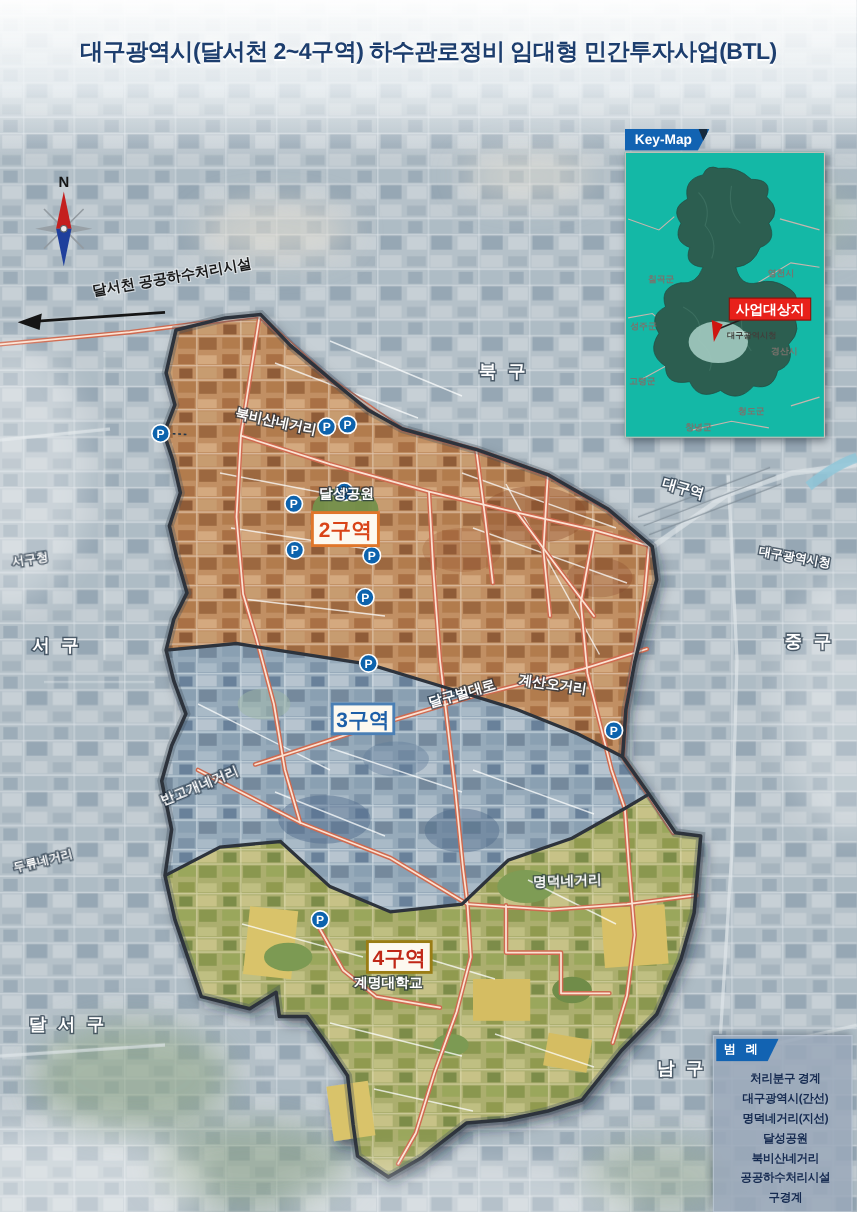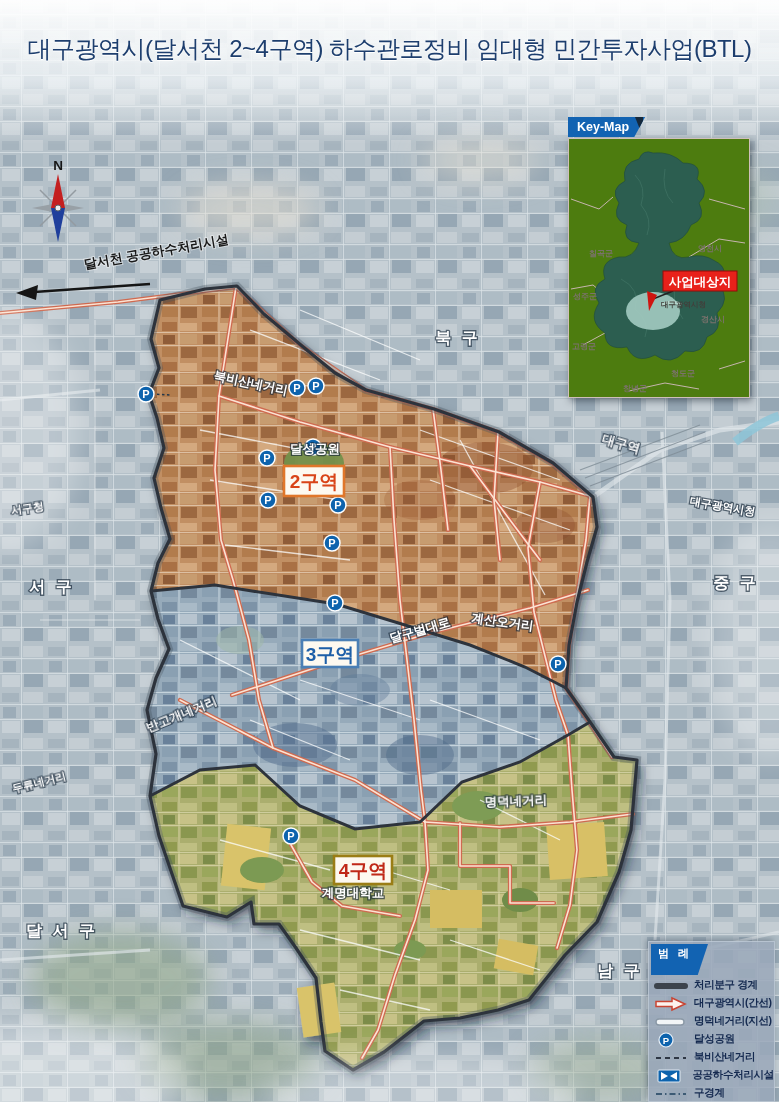--- a/index.html
+++ b/index.html
@@ -1,54 +1,54 @@
 <!DOCTYPE html>
 <html><head>
 <meta charset="utf-8">
 <style>
   html,body{margin:0;padding:0;background:#8fa2ae;}
   .stage{position:relative;width:779px;height:1102px;overflow:hidden;
          font-family:"Liberation Sans",sans-serif;background:#b5c1c9;}
   .main-svg{position:absolute;left:0;top:0;}
   .title{position:absolute;top:33px;left:0;width:100%;text-align:center;
-         font-size:24px;font-weight:normal;color:#1d3e6e;letter-spacing:-0.5px;
+         font-size:21px;font-weight:bold;color:#1d3e6e;letter-spacing:-0.5px;
          text-shadow:0 1px 0 rgba(255,255,255,.95),0 0 8px rgba(255,255,255,.9);}
   
   .mlabel{fill:#ffffff;font-weight:bold;text-anchor:middle;
           paint-order:stroke;stroke:rgba(22,38,56,.65);stroke-width:2.6px;}
   .s16{font-size:16px;letter-spacing:3px;}
   .s13{font-size:13px;}
   .s12{font-size:12.5px;}
   .s11{font-size:11px;}
   .dark-label{fill:#191919;font-weight:bold;font-size:13px;text-anchor:middle;
           paint-order:stroke;stroke:rgba(245,248,250,.55);stroke-width:2px;}
   .zonebox{fill:#fdf9f0;stroke-width:2.6px;}
   .zonetext{font-weight:bold;font-size:19px;text-anchor:middle;}
   .pump-t{fill:#fff;font-weight:bold;font-size:11px;text-anchor:middle;}
   
   .keymap{position:absolute;left:568px;top:138px;width:180px;height:258px;
-          background:#4d7c0f;border:1px solid #cfc0ba;
+          background:#14b8a6;border:1px solid #cfc0ba;
           box-shadow:2px 3px 7px rgba(25,35,48,.5);}
   .km-banner{position:absolute;top:-22px;left:-1px;background:#1263b2;color:#fff;
           font-size:12.5px;font-weight:bold;padding:3px 16px 3px 9px;z-index:3;
           clip-path:polygon(0 0,100% 0,86% 100%,0 100%);}
   .km-banner::after{content:"";position:absolute;right:2px;top:0;
           border-top:20px solid #15293c;border-left:8px solid transparent;}
   .km-svg{position:absolute;left:0;top:0;}
   .km-region{font-size:8px;fill:#7b726c;font-weight:bold;text-anchor:middle;}
   .km-target-text{font-size:12.5px;font-weight:bold;fill:#ffffff;text-anchor:middle;}
   .km-cityhall{font-size:7.5px;fill:#41403c;font-weight:bold;}
   
   .legend{position:absolute;left:648px;top:941px;width:127px;height:161px;
           background:rgba(154,168,185,.86);box-shadow:-2px -2px 6px rgba(35,50,66,.35);
           border:1px solid rgba(210,220,230,.5);box-sizing:border-box;}
   .lg-banner{position:relative;margin:2px 0 3px 2px;width:50px;background:#1263b2;color:#fff;
-          font-size:11px;font-weight:bold;letter-spacing:3px;padding:2px 0 14px 7px;
+          font-size:11px;font-weight:bold;letter-spacing:3px;padding:2px 0 4px 7px;
           clip-path:polygon(0 0,100% 0,82% 100%,0 100%);}
-  .lg-row{display:flex;gap:6px;height:18px;padding-left:5px;}
+  .lg-row{display:flex;align-items:center;gap:6px;height:18px;padding-left:5px;flex-direction:column;}
   .lg-label{font-size:10.5px;font-weight:bold;color:#152a50;white-space:nowrap;letter-spacing:-0.3px;}
   .lg-pump-t{fill:#fff;font-weight:bold;font-size:9.5px;text-anchor:middle;}
 </style>
 </head>
 <body>
 
 <div class="stage">
 
 <svg class="main-svg" width="779" height="1102" viewBox="0 0 779 1102">
   <defs>

